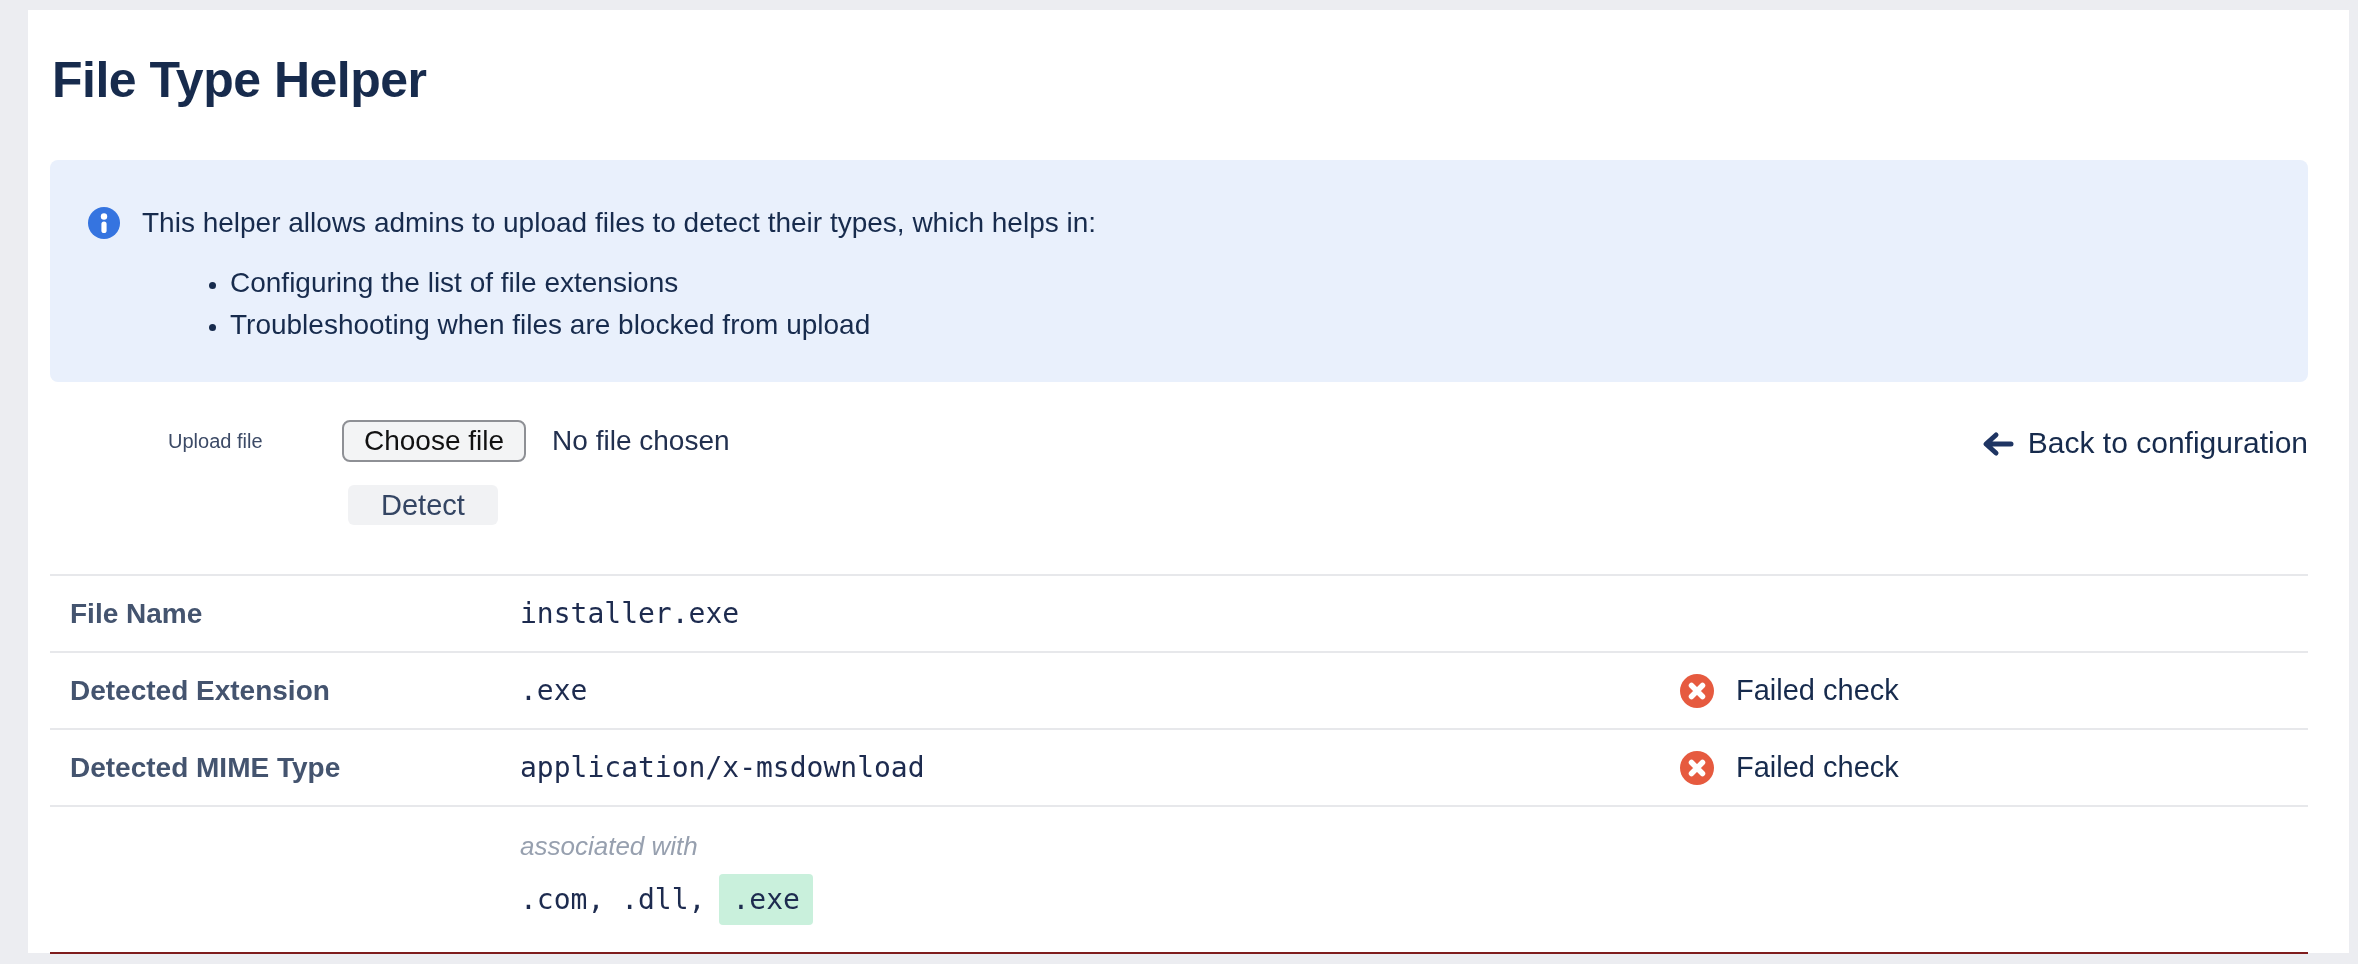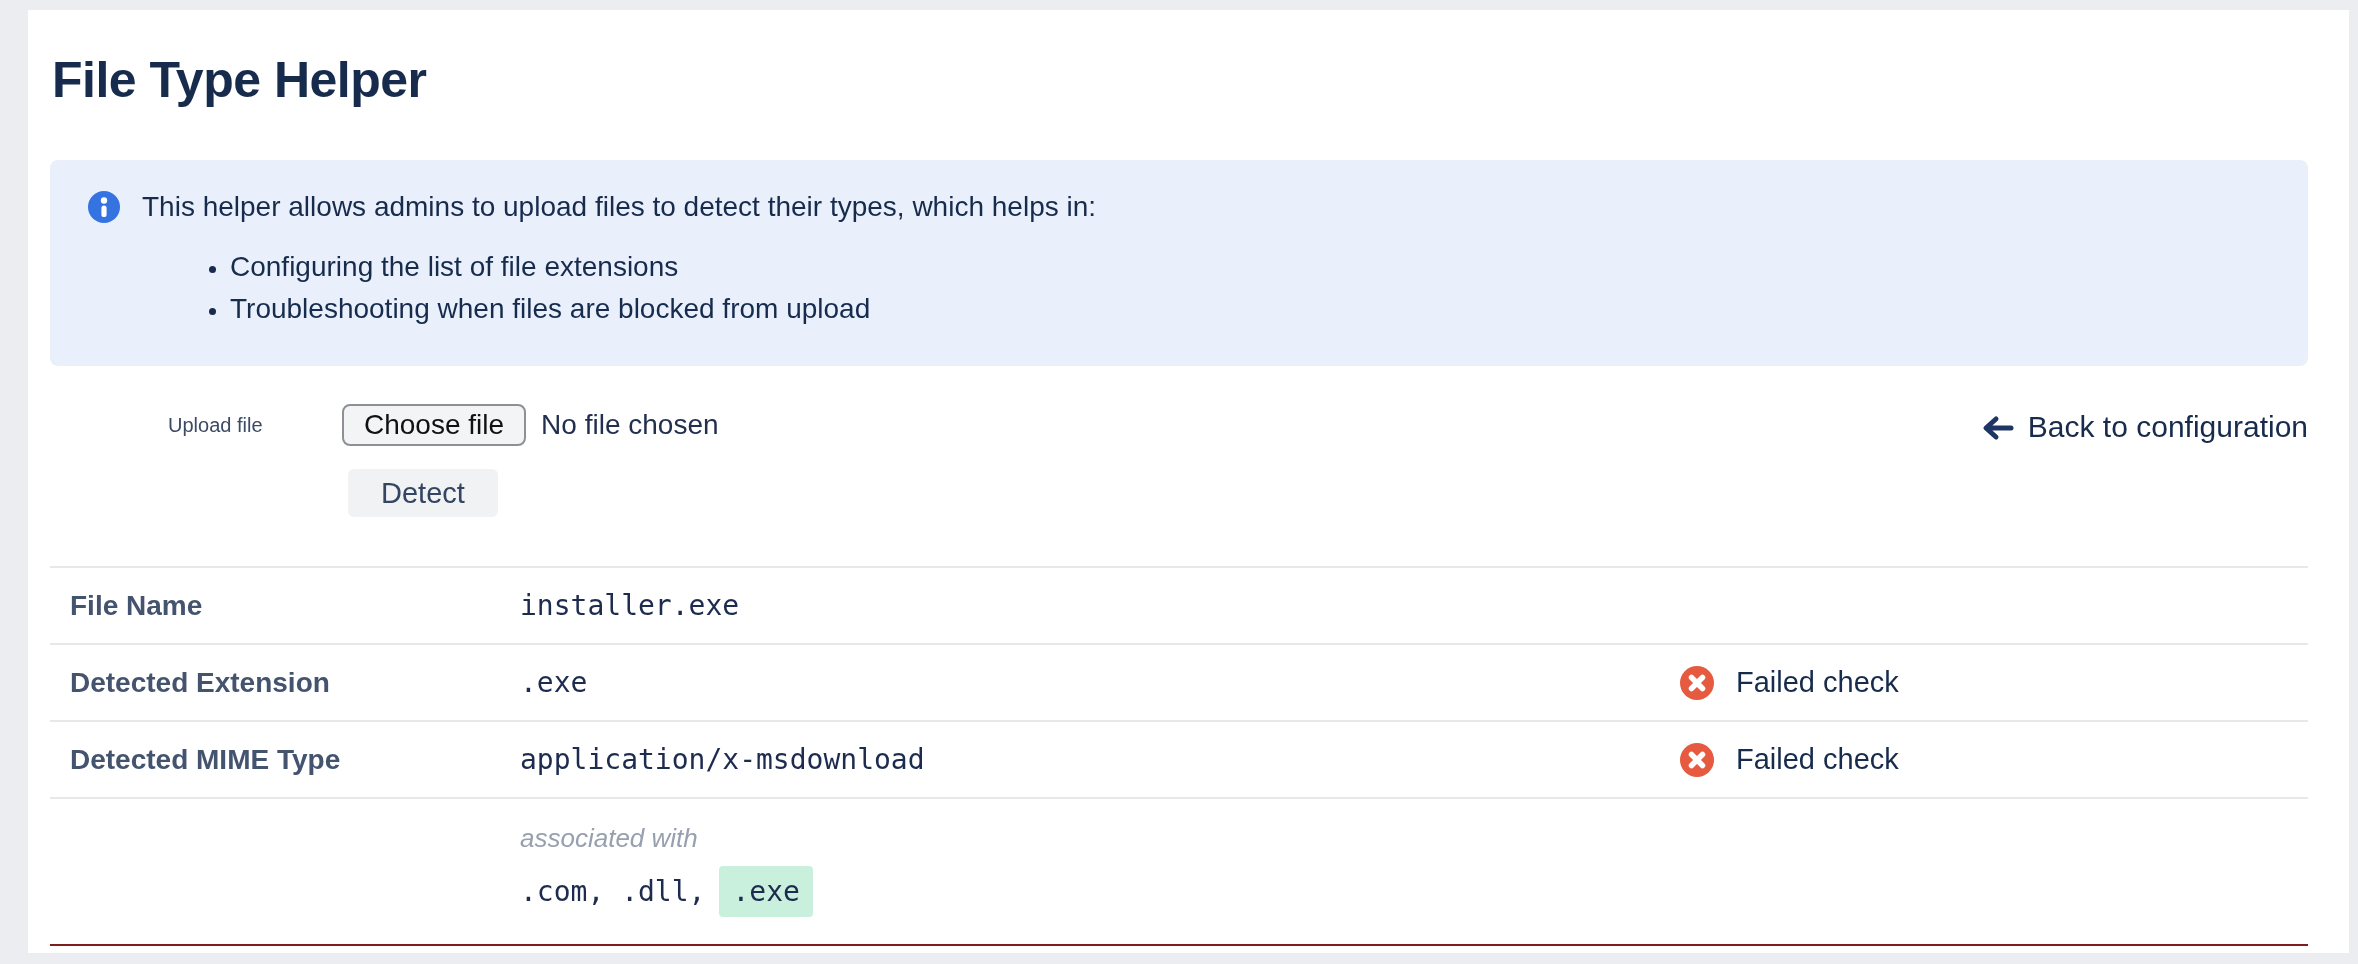--- a/index.html
+++ b/index.html
@@ -25,21 +25,21 @@
     font-weight: 700;
     letter-spacing: -0.5px;
     color: #172B4D;
     line-height: 60px;
   }
   
   .banner {
     margin-top: 50px;
     background: #E9F0FC;
     border-radius: 8px;
-    padding: 30px 40px 36px 38px;
+    padding: 46px 40px 36px 38px;
   }
   .banner-line {
     display: flex;
     align-items: center;
     gap: 22px;
     font-size: 28px;
     line-height: 34px;
   }
   .info-icon { width: 32px; height: 32px; flex: 0 0 32px; display: inline-block; }
   .banner ul {
@@ -60,21 +60,21 @@
     align-items: center;
     padding-left: 118px;
     height: 42px;
   }
   .upload-label {
     display: inline-block;
     width: 174px;
     font-size: 20px;
     color: #3C4A66;
   }
-  .file-input { display: flex; align-items: center; gap: 15px; cursor: pointer; text-align: center; }
+  .file-input { display: flex; align-items: center; gap: 26px; cursor: pointer; text-align: center; }
   .choose-btn {
     display: inline-flex;
     align-items: center;
     justify-content: center;
     height: 42px;
     padding: 0 20px;
     background: #F3F4F5;
     border: 2px solid #8E9095;
     border-radius: 8px;
     font-size: 28px;
@@ -89,21 +89,21 @@
     gap: 14px;
     font-size: 30px;
     color: #172B4D;
     text-decoration: none;
     cursor: pointer;
   }
   .arrow-icon { width: 36px; height: 26px; display: inline-block; }
   .detect-btn {
     display: inline-block;
     margin: 23px 0 0 298px;
-    height: 48px;
+    height: 40px;
     padding: 0 33px;
     background: #F1F2F4;
     border: none;
     border-radius: 6px;
     font-family: "Liberation Sans", sans-serif;
     font-size: 29px;
     color: #344563;
     cursor: pointer;
   }
   

